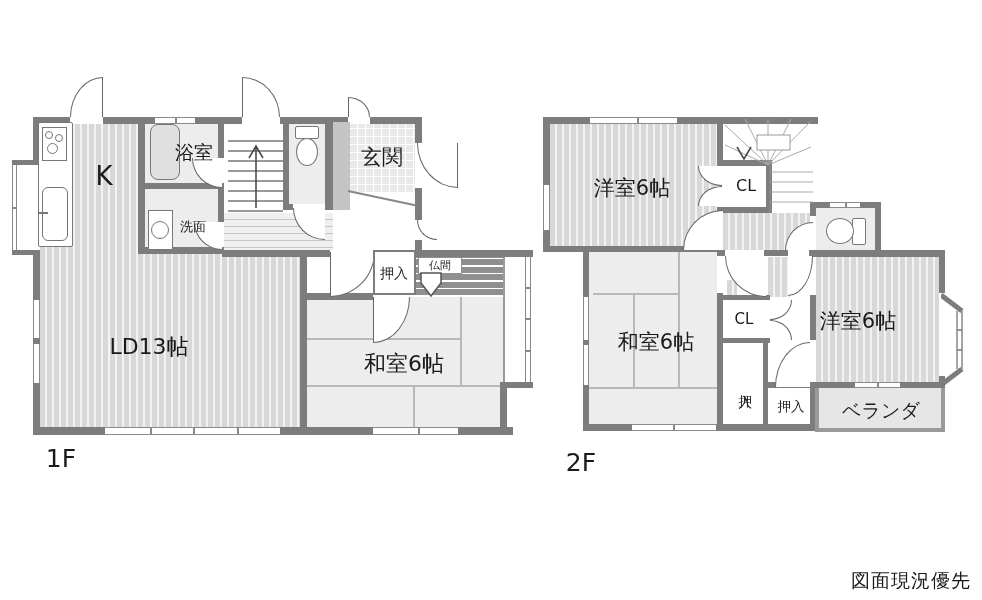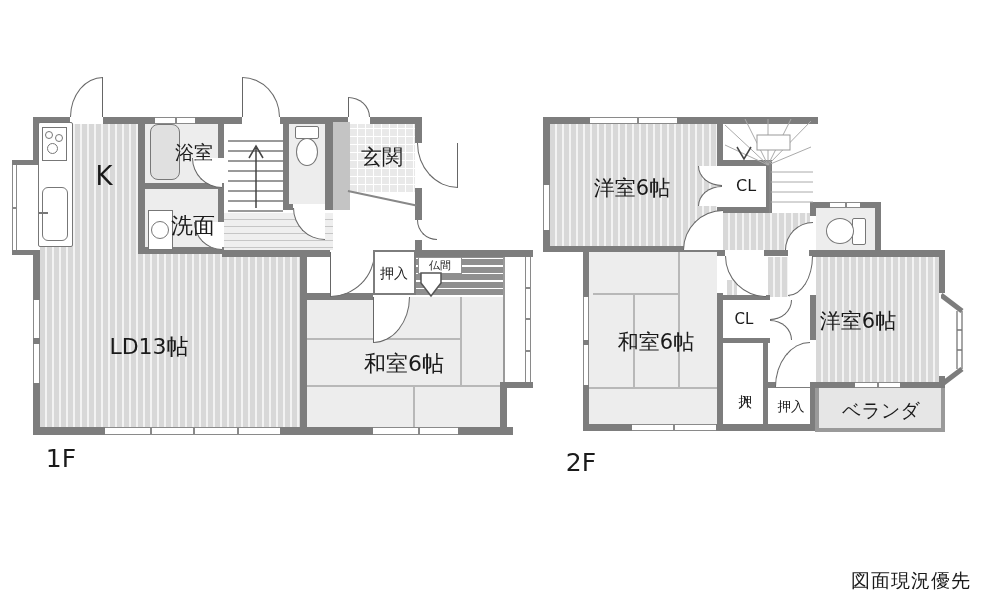--- a/index.html
+++ b/index.html
@@ -246,21 +246,21 @@
   <div class="arc arc-bl" style="left:698px;top:166px;width:24px;height:20px;"></div>
   <div class="arc arc-tl" style="left:698px;top:186px;width:24px;height:20px;"></div>
   <div class="arc arc-br" style="left:770px;top:300px;width:22px;height:20px;"></div>
   <div class="arc arc-tr" style="left:770px;top:320px;width:22px;height:20px;"></div>
 
   <div class="fx" style="left:852px;top:218px;width:14px;height:27px;border-radius:2px;"></div>
   <div class="fx" style="left:826px;top:218px;width:28px;height:26px;border-radius:50%;"></div>
 
   <div class="lb" style="left:104px;top:176px;font-size:26px;">K</div>
   <div class="lb" style="left:194px;top:152px;font-size:19px;">浴室</div>
-  <div class="lb" style="left:193px;top:226px;font-size:22px;">洗面</div>
+  <div class="lb" style="left:193px;top:226px;font-size:13px;">洗面</div>
   <div class="lb" style="left:382px;top:157px;font-size:21px;">玄関</div>
   <div class="lb" style="left:149px;top:347px;font-size:22px;">LD13帖</div>
   <div class="lb" style="left:404px;top:364px;font-size:22px;">和室6帖</div>
   <div class="lb" style="left:394px;top:273px;font-size:14px;">押入</div>
   <div class="lb" style="left:440px;top:265px;font-size:11px;">仏間</div>
   <div class="lb" style="left:61px;top:458px;font-size:25px;">1F</div>
 
   <div class="lb" style="left:632px;top:188px;font-size:21px;">洋室6帖</div>
   <div class="lb" style="left:746px;top:186px;font-size:16px;">CL</div>
   <div class="lb" style="left:656px;top:342px;font-size:21px;">和室6帖</div>

